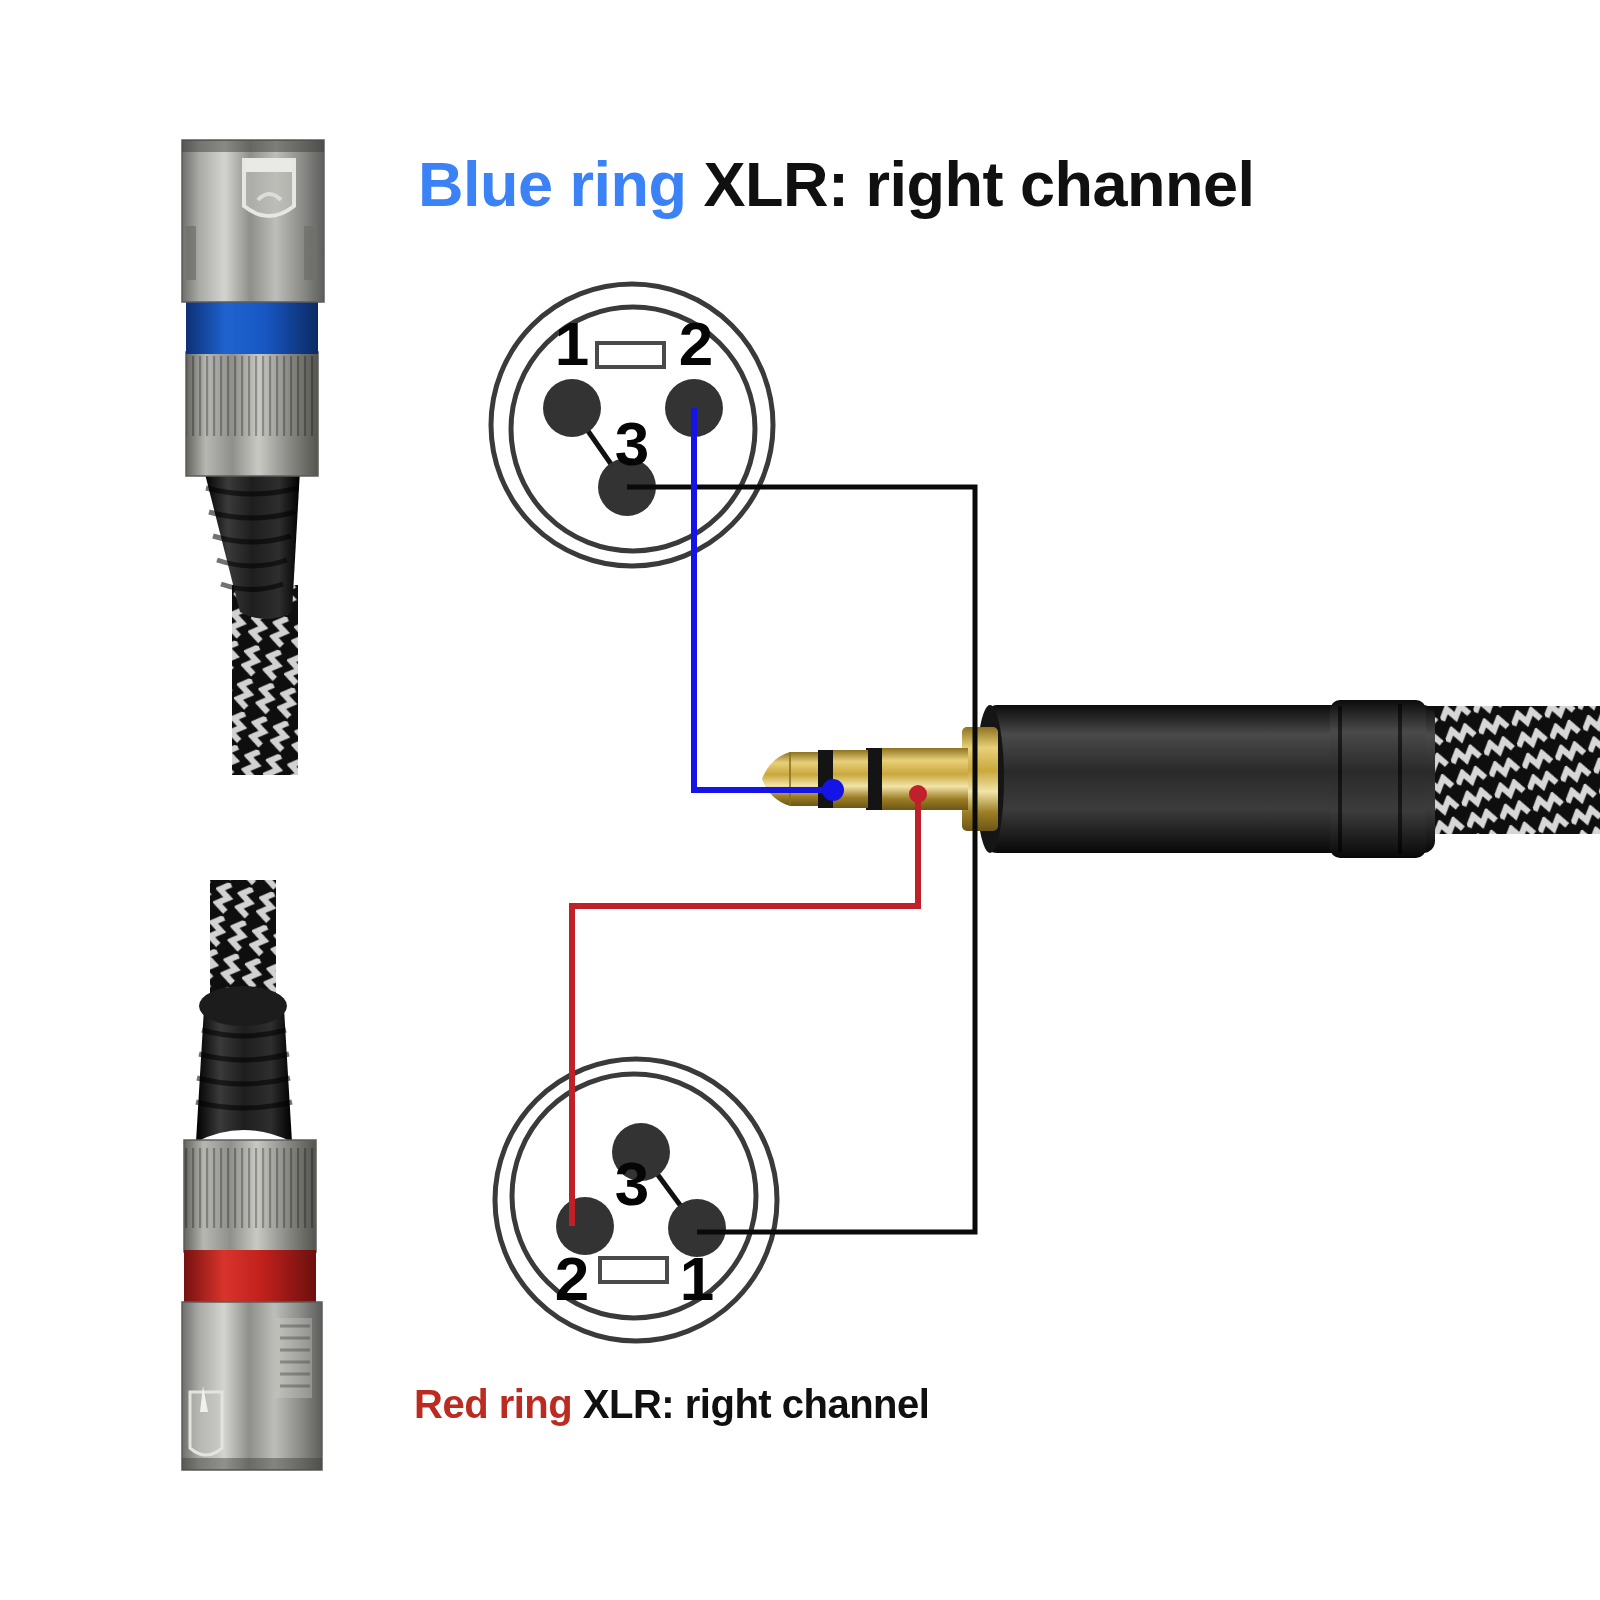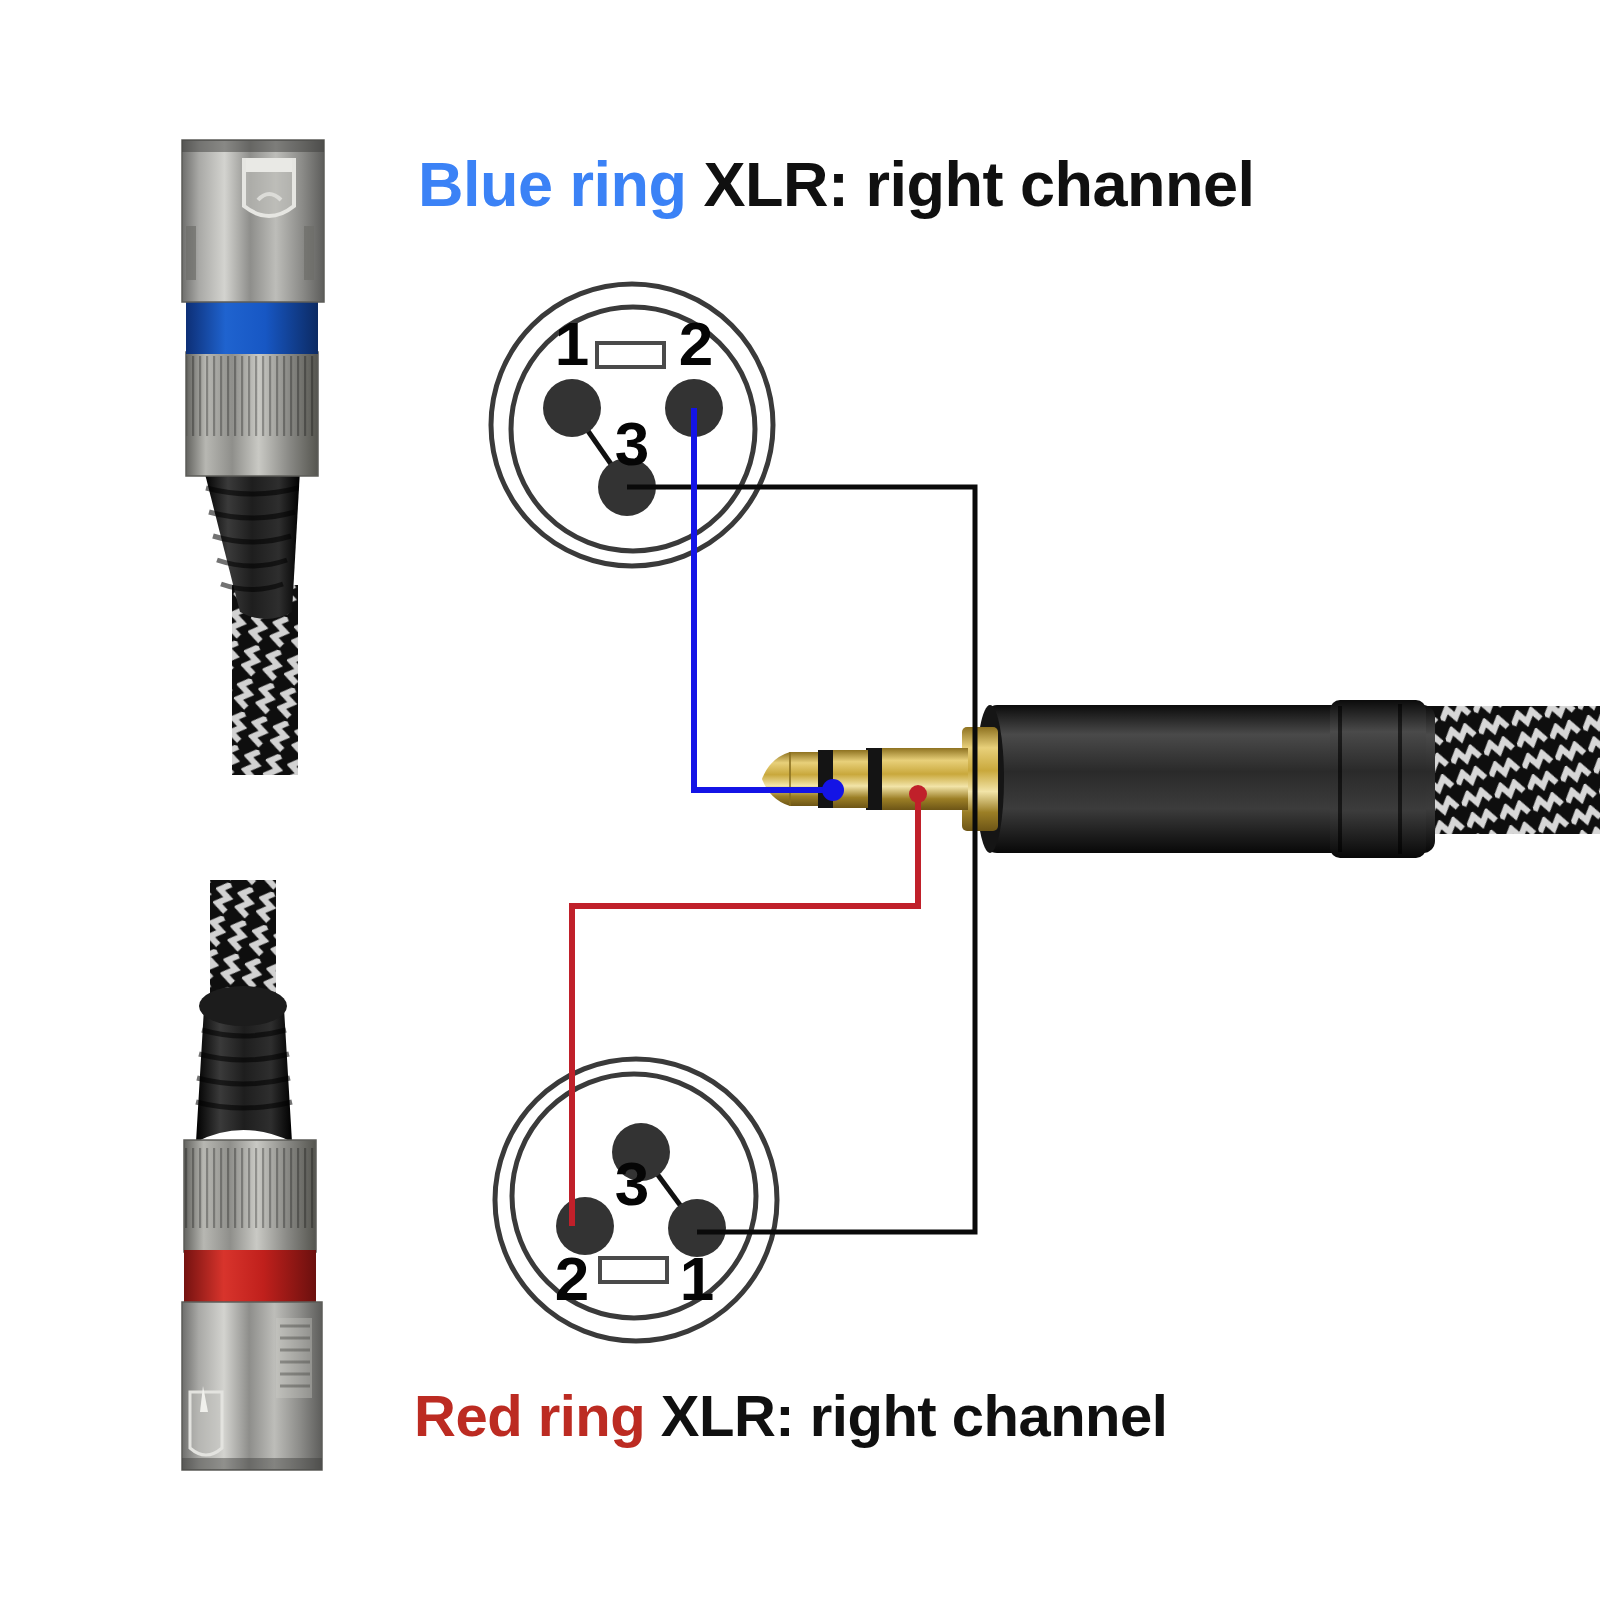--- a/index.html
+++ b/index.html
@@ -1,21 +1,21 @@
 <!DOCTYPE html>
 <html><head>
 <meta charset="utf-8">
 <style>
   html,body{margin:0;padding:0;background:#fff;}
   body{width:1600px;height:1600px;position:relative;overflow:hidden;
        font-family:"Liberation Sans","DejaVu Sans",sans-serif;}
   .stage{position:absolute;inset:0;}
   .title{position:absolute;font-weight:bold;white-space:nowrap;letter-spacing:-0.5px;}
   #title-top{left:418px;top:148px;font-size:63px;}
-  #title-bottom{left:414px;top:1382px;font-size:58px;}
+  #title-bottom{left:414px;top:1382px;font-size:40px;}
   .t-accent-blue{color:#3b82f6;}
   .t-accent-red{color:#bc2b22;}
   .t-rest{color:#101010;}
   svg.diagram{position:absolute;left:0;top:0;width:1600px;height:1600px;overflow:visible;}
   .pinnum{font-family:"Liberation Sans","DejaVu Sans",sans-serif;font-weight:bold;
           font-size:62px;fill:#050505;}
 </style>
 </head>
 <body>
 

